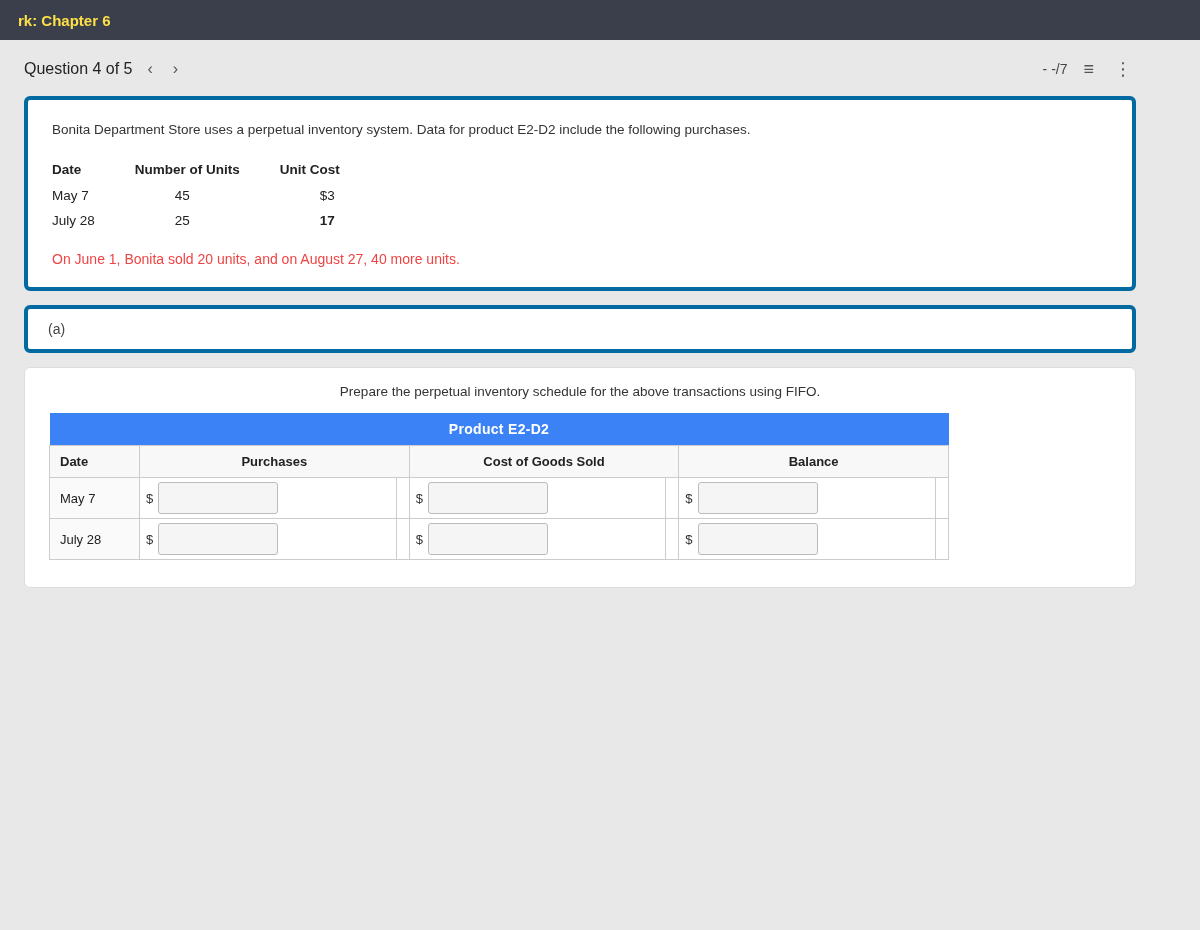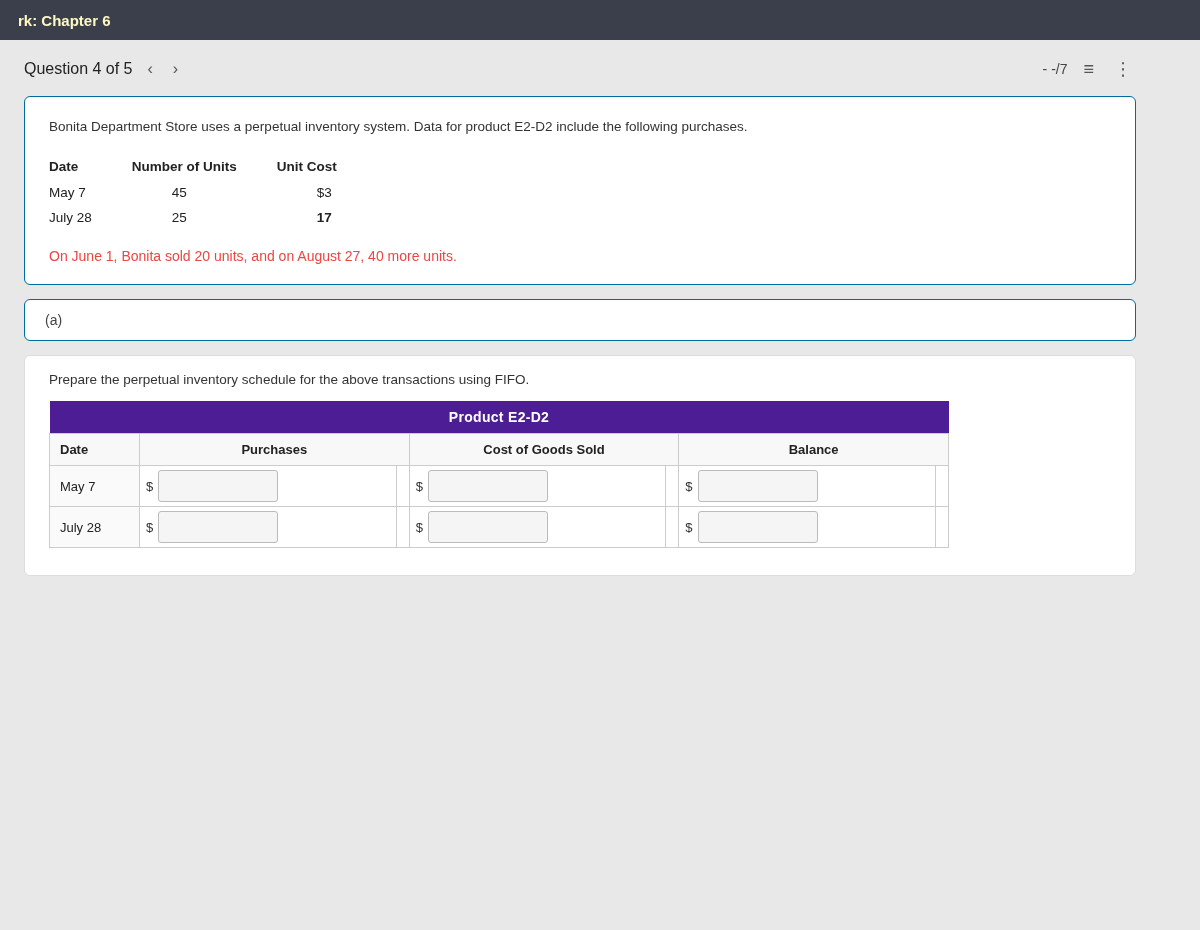--- a/index.html
+++ b/index.html
@@ -7,21 +7,21 @@
       font-family: -apple-system, BlinkMacSystemFont, 'Segoe UI', Arial, sans-serif;
       background: #e8e8e8;
       min-height: 930px;
       font-size: 14px;
       color: #222;
     }
 
     
     .top-bar {
       background: #3a3f4b;
-      color: #fef9c3;
+      color: #fde047;
       padding: 10px 18px;
       font-size: 15px;
       font-weight: 600;
       height: 40px;
       display: flex;
       align-items: center;
     }
 
     
     .main-content {
@@ -69,21 +69,21 @@
       cursor: pointer;
       font-size: 18px;
       color: #555;
       padding: 2px 4px;
     }
 
     
     .card {
       background: #fff;
       border-radius: 6px;
-      border: 1px solid #0369a1;
+      border: 4px solid #0369a1;
       padding: 20px 24px;
       margin-bottom: 14px;
     }
 
     
     .problem-text {
       font-size: 13.5px;
       color: #333;
       margin-bottom: 18px;
       line-height: 1.5;
@@ -127,20 +127,21 @@
       border-radius: 6px;
       border: 1px solid #ddd;
       padding: 16px 24px 24px 24px;
       margin-bottom: 14px;
     }
 
     .instruction-text {
       font-size: 13.5px;
       color: #333;
       margin-bottom: 14px;
+      text-align: center;
     }
 
     
     .inventory-table {
       width: 900px;
       border-collapse: collapse;
     }
 
     
     .inv-header-product {
@@ -203,21 +204,21 @@
       border-radius: 3px;
       background: #f5f5f5;
       padding: 4px 8px;
       font-size: 13px;
       color: #333;
       outline: none;
     }
 
     
     .product-name-row td {
-      background: #4c1d95;
+      background: #3b82f6;
       color: #fff;
     }
     .table-wrapper {
       position: relative;
       display: inline-block;
     }
   </style>
 </head>
 <body>
 

